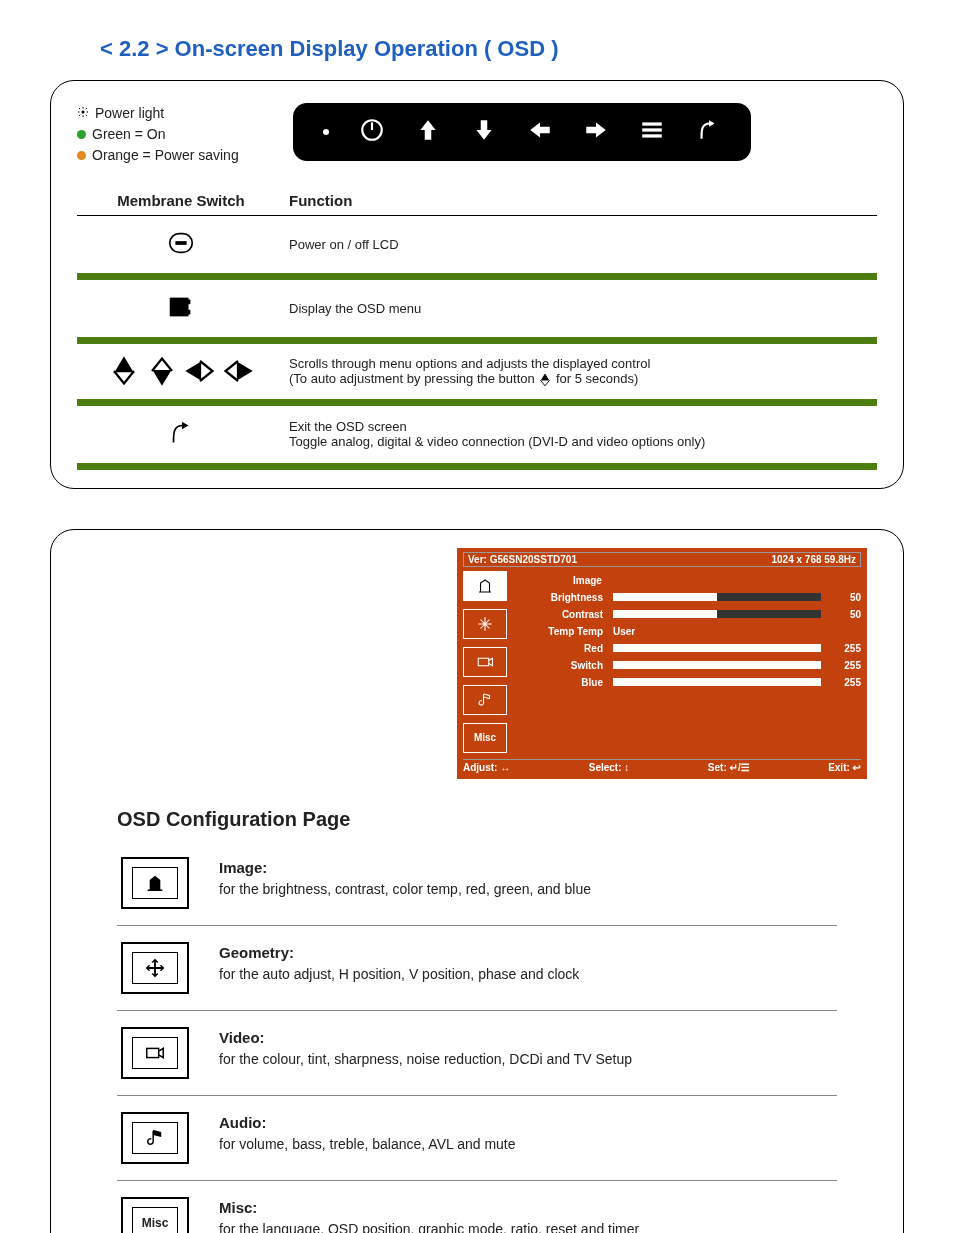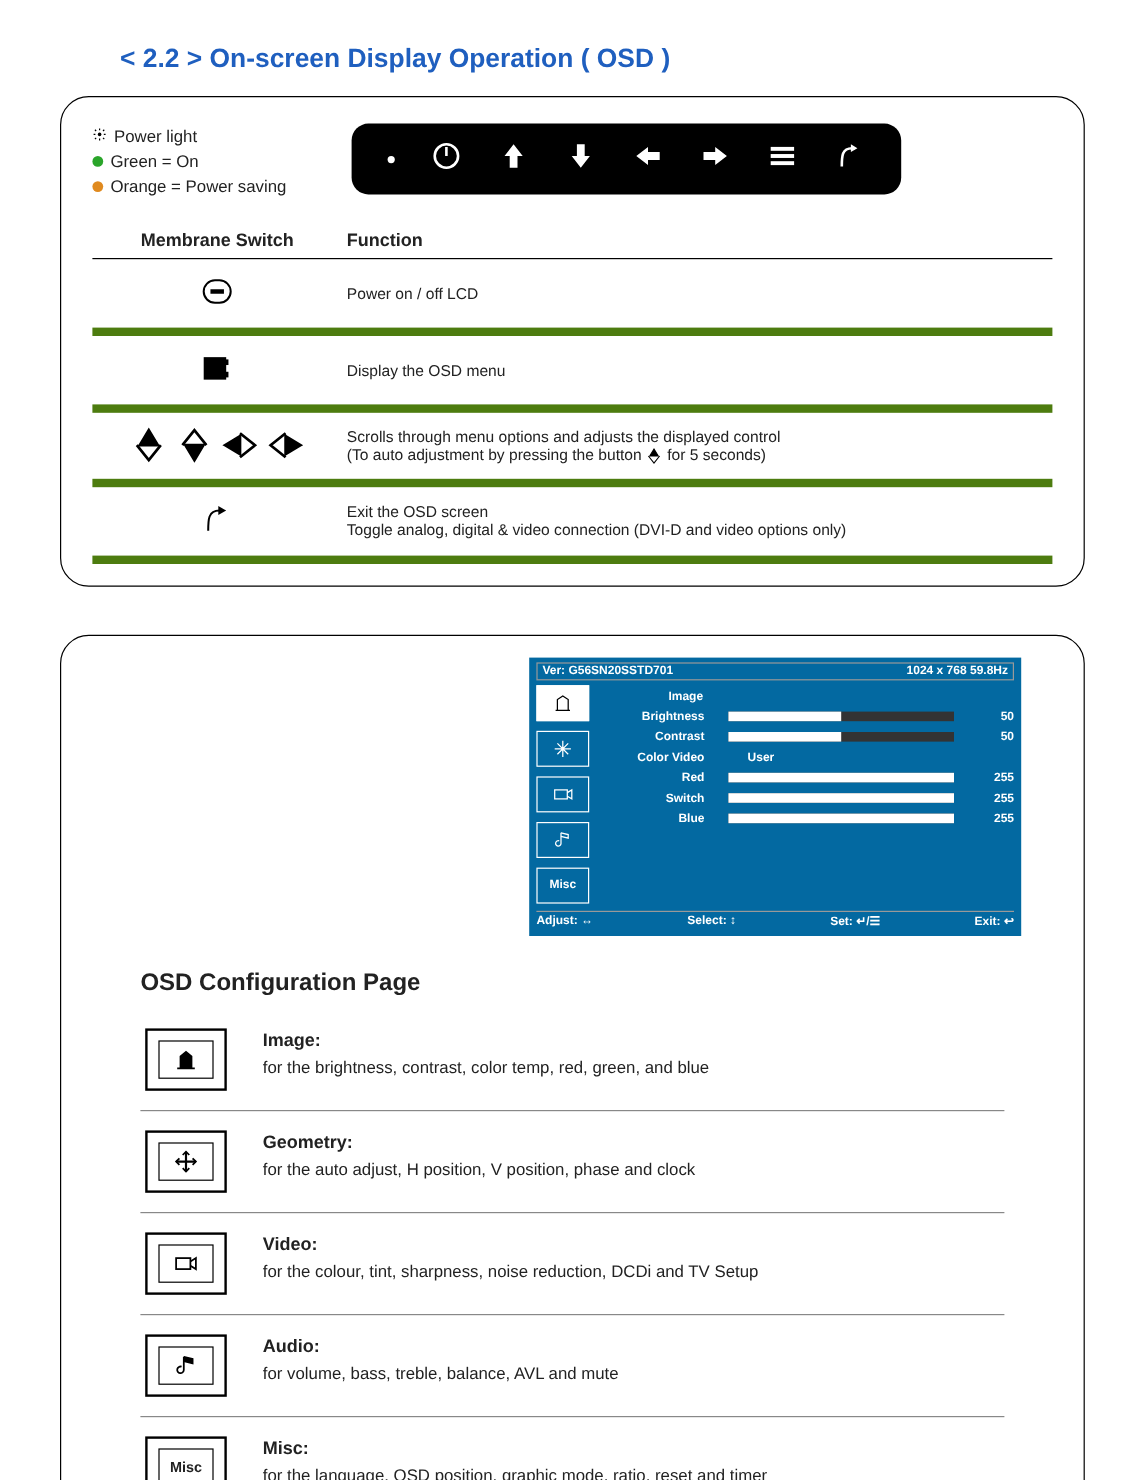--- a/index.html
+++ b/index.html
@@ -16,31 +16,31 @@
   .keypad svg{width:26px;height:26px;stroke:#fff;fill:none;stroke-width:2}
   .keypad .menu-icon svg{stroke:none;fill:#fff}
   .tbl{width:100%;border-collapse:collapse;margin-top:8px}
   .tbl th{text-align:left;font-size:15px;border-bottom:1px solid #000;padding:6px 4px}
   .tbl td{border-bottom:7px solid #4d7c0f;padding:12px 4px;vertical-align:middle;font-size:13px}
   .tbl td.icon-cell{width:200px;text-align:center}
   .icon-cell svg{width:30px;height:30px;stroke:#000;fill:none;stroke-width:1.8}
   .arrows-row{display:flex;justify-content:center;gap:8px}
   .arrows-row svg{width:30px;height:30px}
   .osd-section-title{font-size:20px;font-weight:bold;margin:18px 0 10px 40px}
-  .osd-screenshot{position:absolute;right:52px;top:18px;width:410px;background:#0369a1;color:#fff;font-size:10px;padding:4px 6px 6px 6px;box-sizing:border-box}
+  .osd-screenshot{position:absolute;right:36px;top:18px;width:410px;background:#c2410c;color:#fff;font-size:10px;padding:4px 6px 6px 6px;box-sizing:border-box}
   .osd-screenshot .topbar{display:flex;justify-content:space-between;border:1px solid #999;padding:1px 4px;font-weight:bold}
   .osd-body{display:flex;gap:6px;margin-top:4px}
   .osd-icons{display:flex;flex-direction:column;gap:8px;width:44px}
   .osd-icons .oicon{border:1px solid #fff;height:28px;display:flex;align-items:center;justify-content:center;font-size:10px;font-weight:bold}
   .osd-icons .oicon.sel{background:#fff;color:#000}
   .osd-icons .oicon svg{width:18px;height:18px;stroke:#fff;fill:none;stroke-width:1.4}
   .osd-icons .oicon.sel svg{stroke:#000}
   .osd-right{flex:1}
   .osd-heading{font-weight:bold;margin:4px 0 6px 60px}
-  .osd-row{display:flex;align-items:center;gap:20px;margin:6px 0}
+  .osd-row{display:flex;align-items:center;gap:10px;margin:6px 0}
   .osd-row .lbl{width:90px;text-align:right;font-weight:bold}
   .osd-row .bar{flex:1;height:8px;background:#333;position:relative}
   .osd-row .bar .fill{position:absolute;left:0;top:0;bottom:0;background:#fff}
   .osd-row .val{width:30px;text-align:right;font-weight:bold}
   .osd-bottom{display:flex;justify-content:space-between;border-top:1px solid #999;margin-top:6px;padding-top:2px;font-weight:bold}
   .config-list{margin:10px 40px 0 40px}
   .config-item{display:flex;align-items:flex-start;gap:30px;border-bottom:1px solid #888;padding:16px 4px}
   .config-item:last-child{border-bottom:none}
   .config-icon{width:64px;height:48px;border:2px solid #000;display:flex;align-items:center;justify-content:center}
   .config-icon .inner{border:1px solid #000;width:44px;height:30px;display:flex;align-items:center;justify-content:center;font-size:12px;font-weight:bold}
@@ -225,22 +225,22 @@
                 <span class="val">50</span>
               </div>
               <div class="osd-row">
                 <span class="lbl">Contrast</span>
                 <span class="bar">
                   <span class="fill" style="width: 50%;"></span>
                 </span>
                 <span class="val">50</span>
               </div>
               <div class="osd-row">
-                <span class="lbl">Color Video</span>
-                <span style="margin-left: 16px; font-weight: bold;">User</span>
+                <span class="lbl">Temp Temp</span>
+                <span style="margin-left: 0; font-weight: bold;">User</span>
               </div>
               <div class="osd-row">
                 <span class="lbl">Red</span>
                 <span class="bar">
                   <span class="fill" style="width: 100%;"></span>
                 </span>
                 <span class="val">255</span>
               </div>
               <div class="osd-row">
                 <span class="lbl">Switch</span>

